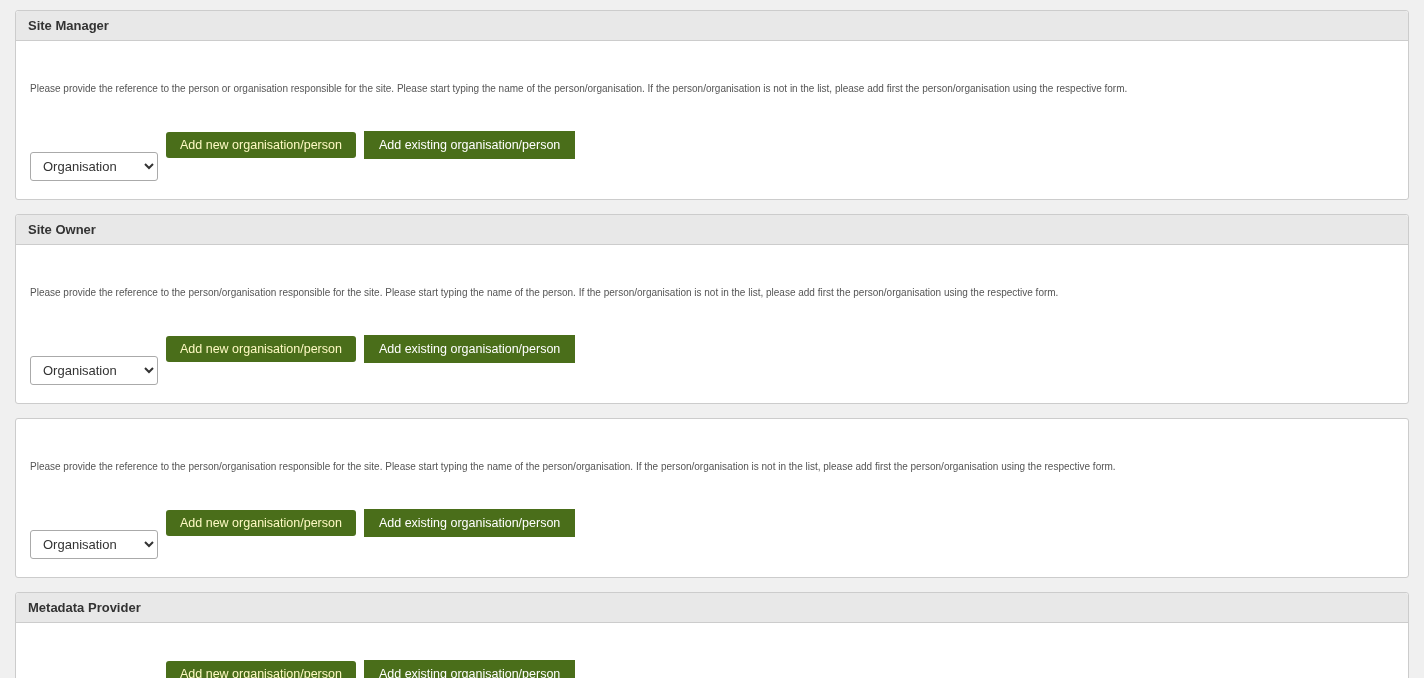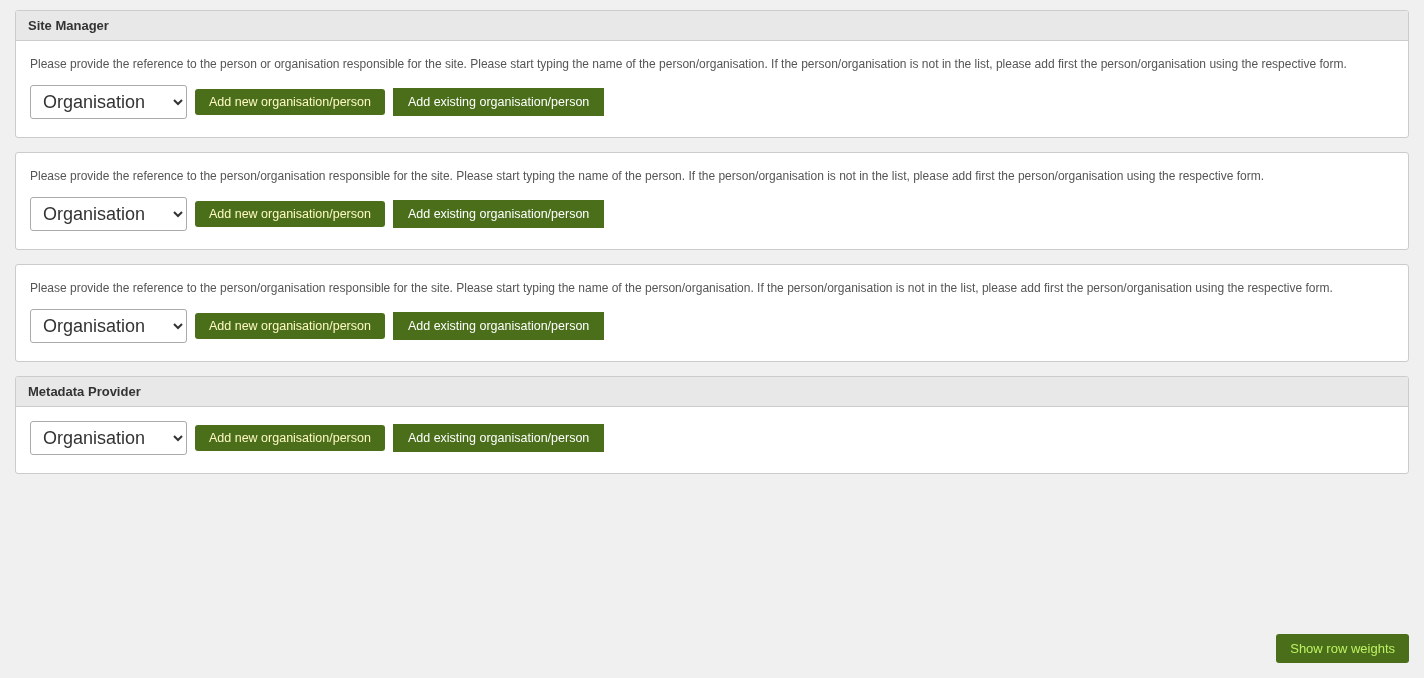--- a/index.html
+++ b/index.html
@@ -37,24 +37,25 @@
       color: #333;
       border-bottom: 1px solid #ccc;
       border-radius: 3px 3px 0 0;
     }
 
     .section-body {
       padding: 14px 14px 18px 14px;
     }
 
     .description-text {
-      font-size: 12px;
+      font-size: 10px;
       color: #555;
       margin-bottom: 12px;
       line-height: 1.5;
+      margin-top: 26px;
     }
 
     .controls-row {
       display: flex;
       align-items: center;
       gap: 8px;
     }
 
     .btn-green {
       background: #4a6e1a;
@@ -87,44 +88,46 @@
       padding: 7px 14px;
       font-size: 13px;
       cursor: pointer;
     }
 
     select.org-dropdown {
       border: 1px solid #aaa;
       border-radius: 3px;
       background: #fff;
       padding: 5px 24px 5px 8px;
-      font-size: 18px;
+      font-size: 13px;
       cursor: pointer;
       color: #333;
       appearance: auto;
       min-width: 120px;
+      margin-top: 44px;
     }
   </style>
 </head>
 <body>
 
 <div class="page-wrapper">
 
 <div class="section-card">
       <div class="section-header">Site Manager</div>
       <div class="section-body">
         <p class="description-text">Please provide the reference to the person or organisation responsible for the site. Please start typing the name of the person/organisation. If the person/organisation is not in the list, please add first the person/organisation using the respective form.</p>
         <div class="controls-row">
           <select class="org-dropdown"><option value="organisation">Organisation</option><option value="person">Person</option></select>
           <button class="btn-green">Add new organisation/person</button>
           <button class="btn-green-outline">Add existing organisation/person</button>
         </div>
       </div>
     </div>
     <div class="section-card">
+      <div class="section-header">Site Owner</div>
       <div class="section-body">
         <p class="description-text">Please provide the reference to the person/organisation responsible for the site. Please start typing the name of the person. If the person/organisation is not in the list, please add first the person/organisation using the respective form.</p>
         <div class="controls-row">
           <select class="org-dropdown"><option value="organisation">Organisation</option><option value="person">Person</option></select>
           <button class="btn-green">Add new organisation/person</button>
           <button class="btn-green-outline">Add existing organisation/person</button>
         </div>
       </div>
     </div>
     <div class="section-card">

